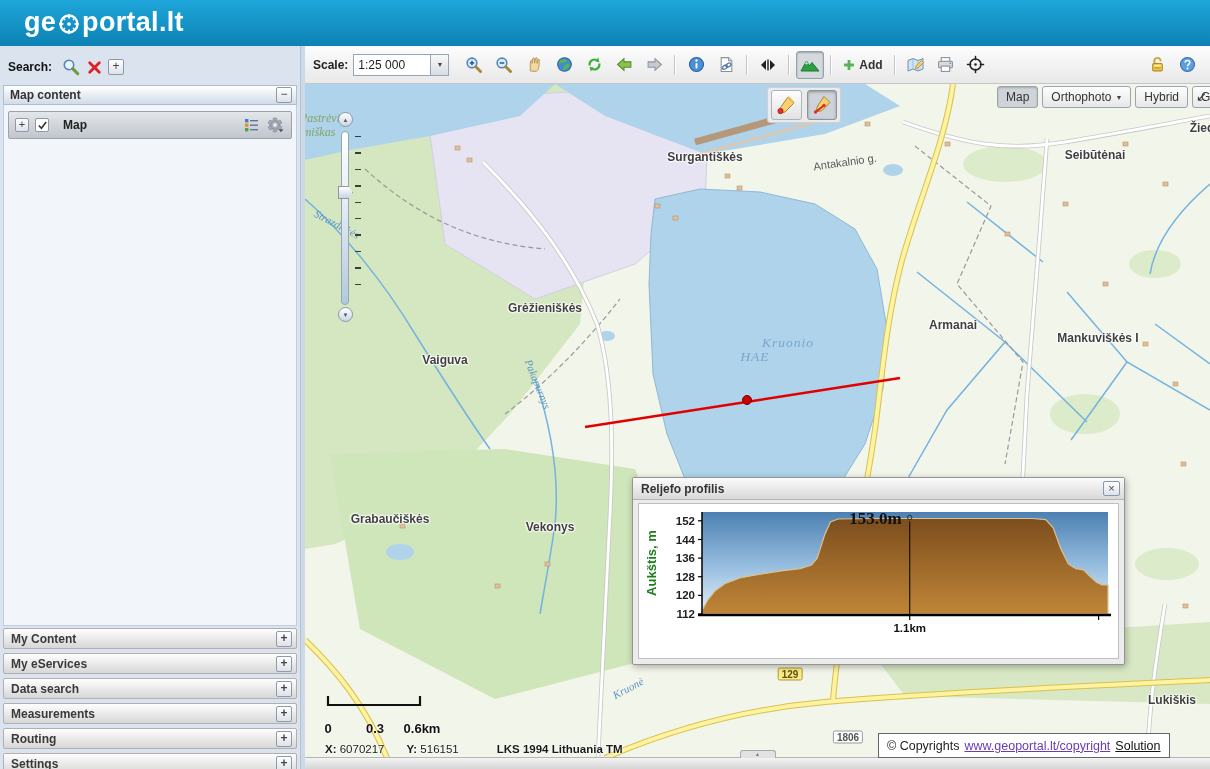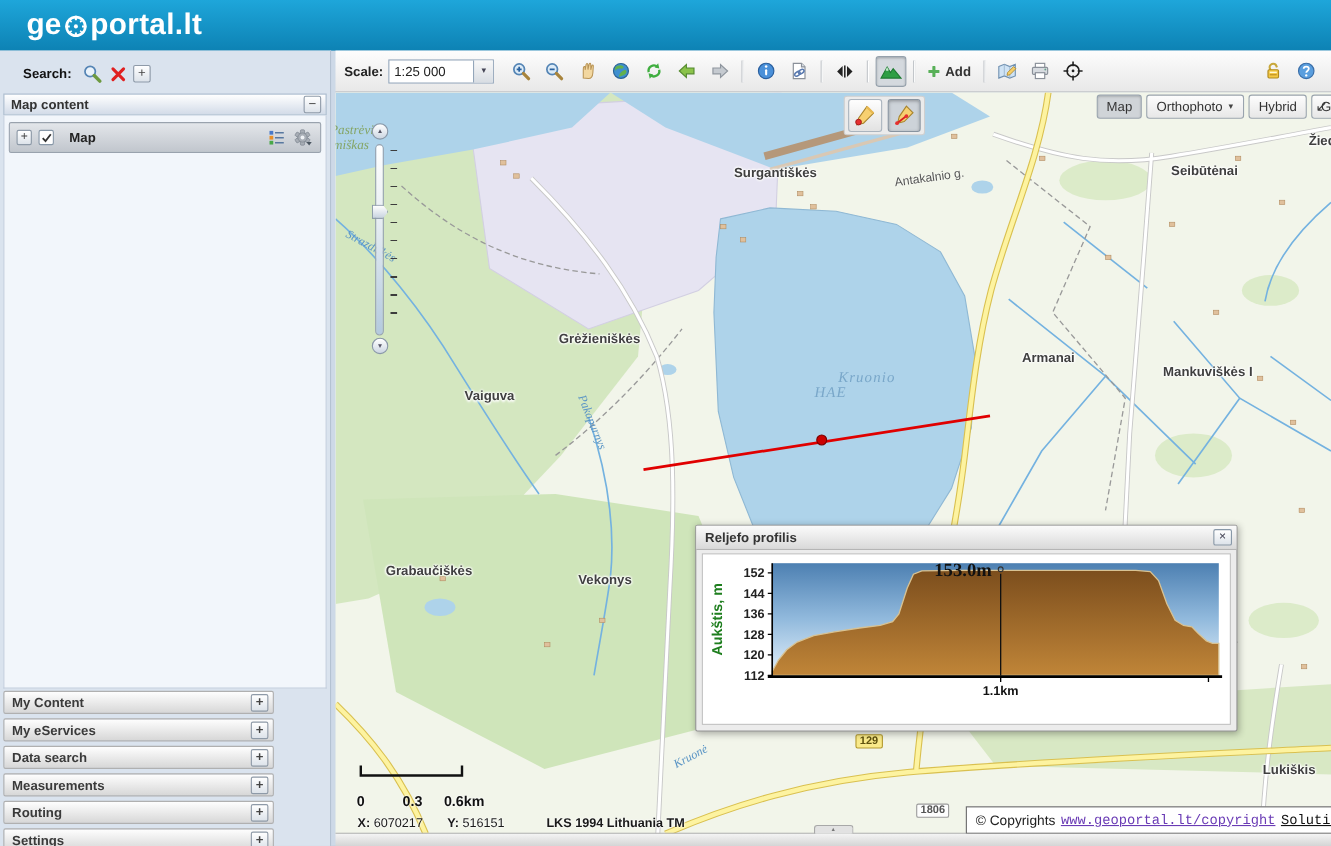--- a/index.html
+++ b/index.html
@@ -6,34 +6,34 @@
   body{font-family:"Liberation Sans",sans-serif;background:#9aa7b5;}
   .app{position:relative;width:1210px;height:769px;overflow:hidden;background:#cdd9e7;}
 
   
   .header{position:absolute;left:0;top:0;right:0;height:46px;background:linear-gradient(#1ea6da,#0d82b4);}
   .logo{position:absolute;left:24px;top:7px;display:flex;align-items:center;color:#fff;font-size:27px;font-weight:bold;letter-spacing:.3px;}
   .logo svg{margin:3px 1px 0 1px;}
 
   
   .sidebar{position:absolute;left:0;top:46px;width:300px;bottom:0;background:#dae3ee;overflow:hidden;border-right:1px solid #b4c2d2;}
-  .search-row{position:absolute;left:13px;top:8px;width:100%;height:26px;display:flex;align-items:center;}
+  .search-row{position:absolute;left:0;top:8px;width:100%;height:26px;display:flex;align-items:center;}
   .search-label{font-weight:bold;font-size:12px;color:#111;margin:0 6px 0 8px;}
   .search-input{width:158px;height:18px;border:1px solid #98accy;border:1px solid #98acc2;padding:1px 5px;font-size:12px;color:#555;font-family:"Liberation Sans",sans-serif;}
   .search-input::placeholder{color:#8b8b8b;}
   .icon-btn{width:20px;height:20px;display:flex;align-items:center;justify-content:center;margin-left:3px;cursor:pointer;}
   .small-btn{width:16px;height:16px;box-sizing:border-box;border:1px solid #8e9aa8;background:linear-gradient(#ffffff,#dde3ea);border-radius:2px;font-size:12px;line-height:13px;text-align:center;color:#444;cursor:pointer;flex:none;}
   .panel-header{position:absolute;left:3px;right:3px;top:39px;height:20px;box-sizing:border-box;background:linear-gradient(#ffffff,#d2dbe8);border:1px solid #aebecf;display:flex;align-items:center;justify-content:space-between;padding:0 4px 0 6px;}
   .panel-title{font-weight:bold;font-size:12px;color:#333;}
   .panel-body{position:absolute;left:3px;right:3px;top:59px;height:521px;box-sizing:border-box;background:#f2f6fb;border:1px solid #c2cedd;border-top:none;}
   .layer-row{position:absolute;left:4px;right:4px;top:6px;height:28px;box-sizing:border-box;background:linear-gradient(#e3e6ea,#c1c6cd);border:1px solid #99a2ad;border-radius:2px;display:flex;align-items:center;padding:0 6px;}
   .layer-row .expander{width:14px;height:14px;font-size:11px;line-height:11px;}
   .checkbox{width:14px;height:14px;box-sizing:border-box;background:#fff;border:1px solid #8898a8;border-radius:2px;margin-left:6px;display:flex;align-items:center;justify-content:center;}
   .layer-name{font-weight:bold;font-size:12px;color:#222;margin-left:14px;flex:1;}
-  .acc-row{position:absolute;left:3px;width:246px;height:21px;box-sizing:border-box;background:linear-gradient(#fefefe,#d7d7d7);border:1px solid #b0b0b0;border-radius:2px;display:flex;justify-content:space-between;align-items:center;font-weight:bold;font-size:12px;color:#3a3a3a;padding:0 4px 0 7px;cursor:pointer;}
+  .acc-row{position:absolute;left:3px;width:294px;height:21px;box-sizing:border-box;background:linear-gradient(#fefefe,#d7d7d7);border:1px solid #b0b0b0;border-radius:2px;display:flex;justify-content:space-between;align-items:center;font-weight:bold;font-size:12px;color:#3a3a3a;padding:0 4px 0 7px;cursor:pointer;}
 
   
   .main{position:absolute;left:305px;top:46px;right:0;bottom:0;}
   .toolbar{position:absolute;left:0;top:0;right:0;height:38px;box-sizing:border-box;background:linear-gradient(#fdfdfd,#e8e8e8);border-bottom:1px solid #c6c6c6;display:flex;align-items:center;padding:0 8px;}
   .tb-label{font-weight:bold;font-size:12px;color:#222;margin-right:5px;}
   .tb-select{display:flex;align-items:center;height:20px;border:1px solid #94a6ba;background:#fff;margin-right:10px;}
   .tb-select .val{width:68px;font-size:12px;color:#222;padding:0 4px;}
   .tb-caret{width:17px;height:20px;background:linear-gradient(#f8f8f8,#d8dde3);border-left:1px solid #94a6ba;font-size:7px;color:#445;display:flex;align-items:center;justify-content:center;}
   .tbtn{width:26px;height:26px;display:flex;align-items:center;justify-content:center;border:1px solid transparent;border-radius:3px;margin:0 1px;cursor:pointer;flex:none;}
   .tbtn.pressed{background:#d4d9de;border-color:#95a0ab;box-shadow:inset 0 1px 2px rgba(0,0,0,.25);}
@@ -78,21 +78,21 @@
   .chart-svg{position:absolute;left:1px;top:2px;font-family:"Liberation Sans",sans-serif;}
   .chart-footer{position:absolute;left:0;right:0;bottom:6px;text-align:center;font-size:14px;font-weight:bold;color:#1a7a1a;}
 
   
   .scalebar{position:absolute;left:0;top:0;z-index:6;pointer-events:none;}
   .scalebar svg{position:absolute;left:20px;top:610px;}
   .sb-num{position:absolute;transform:translateX(-50%);top:637px;font-size:13px;font-weight:bold;color:#111;text-shadow:0 0 2px #fff,0 0 2px #fff;}
   .coords{position:absolute;left:20px;top:659px;display:flex;align-items:center;font-size:11.5px;color:#1a1a1a;z-index:6;text-shadow:0 0 2px #fff,0 0 2px #fff;}
   .coords b{font-weight:bold;}
   .copyright{position:absolute;left:573px;top:649px;height:25px;box-sizing:border-box;background:#fff;border:1px solid #666;display:flex;align-items:center;padding:0 8px;font-size:12.5px;color:#222;z-index:15;white-space:nowrap;}
-  .copyright a{margin-left:5px;font-family:Liberation Mono, monospace;}
+  .copyright a{margin-left:5px;}
   .link-purple{color:#6a3bb5;text-decoration:underline;cursor:pointer;}
   .link-dark{color:#111;text-decoration:underline;cursor:pointer;margin-left:7px;}
 
   .south{position:absolute;left:0;bottom:0;right:0;height:11px;background:linear-gradient(#f4f4f4,#d5d5d5);border-top:1px solid #b5b5b5;}
   .south-tab{position:absolute;left:50%;top:-8px;transform:translateX(-50%);width:36px;height:8px;box-sizing:border-box;background:#e2e2e2;border:1px solid #a8a8a8;border-bottom:none;border-radius:3px 3px 0 0;text-align:center;font-size:5px;line-height:6px;color:#777;cursor:pointer;}
 </style>
 </head>
 <body>
 
 <div class="app">

